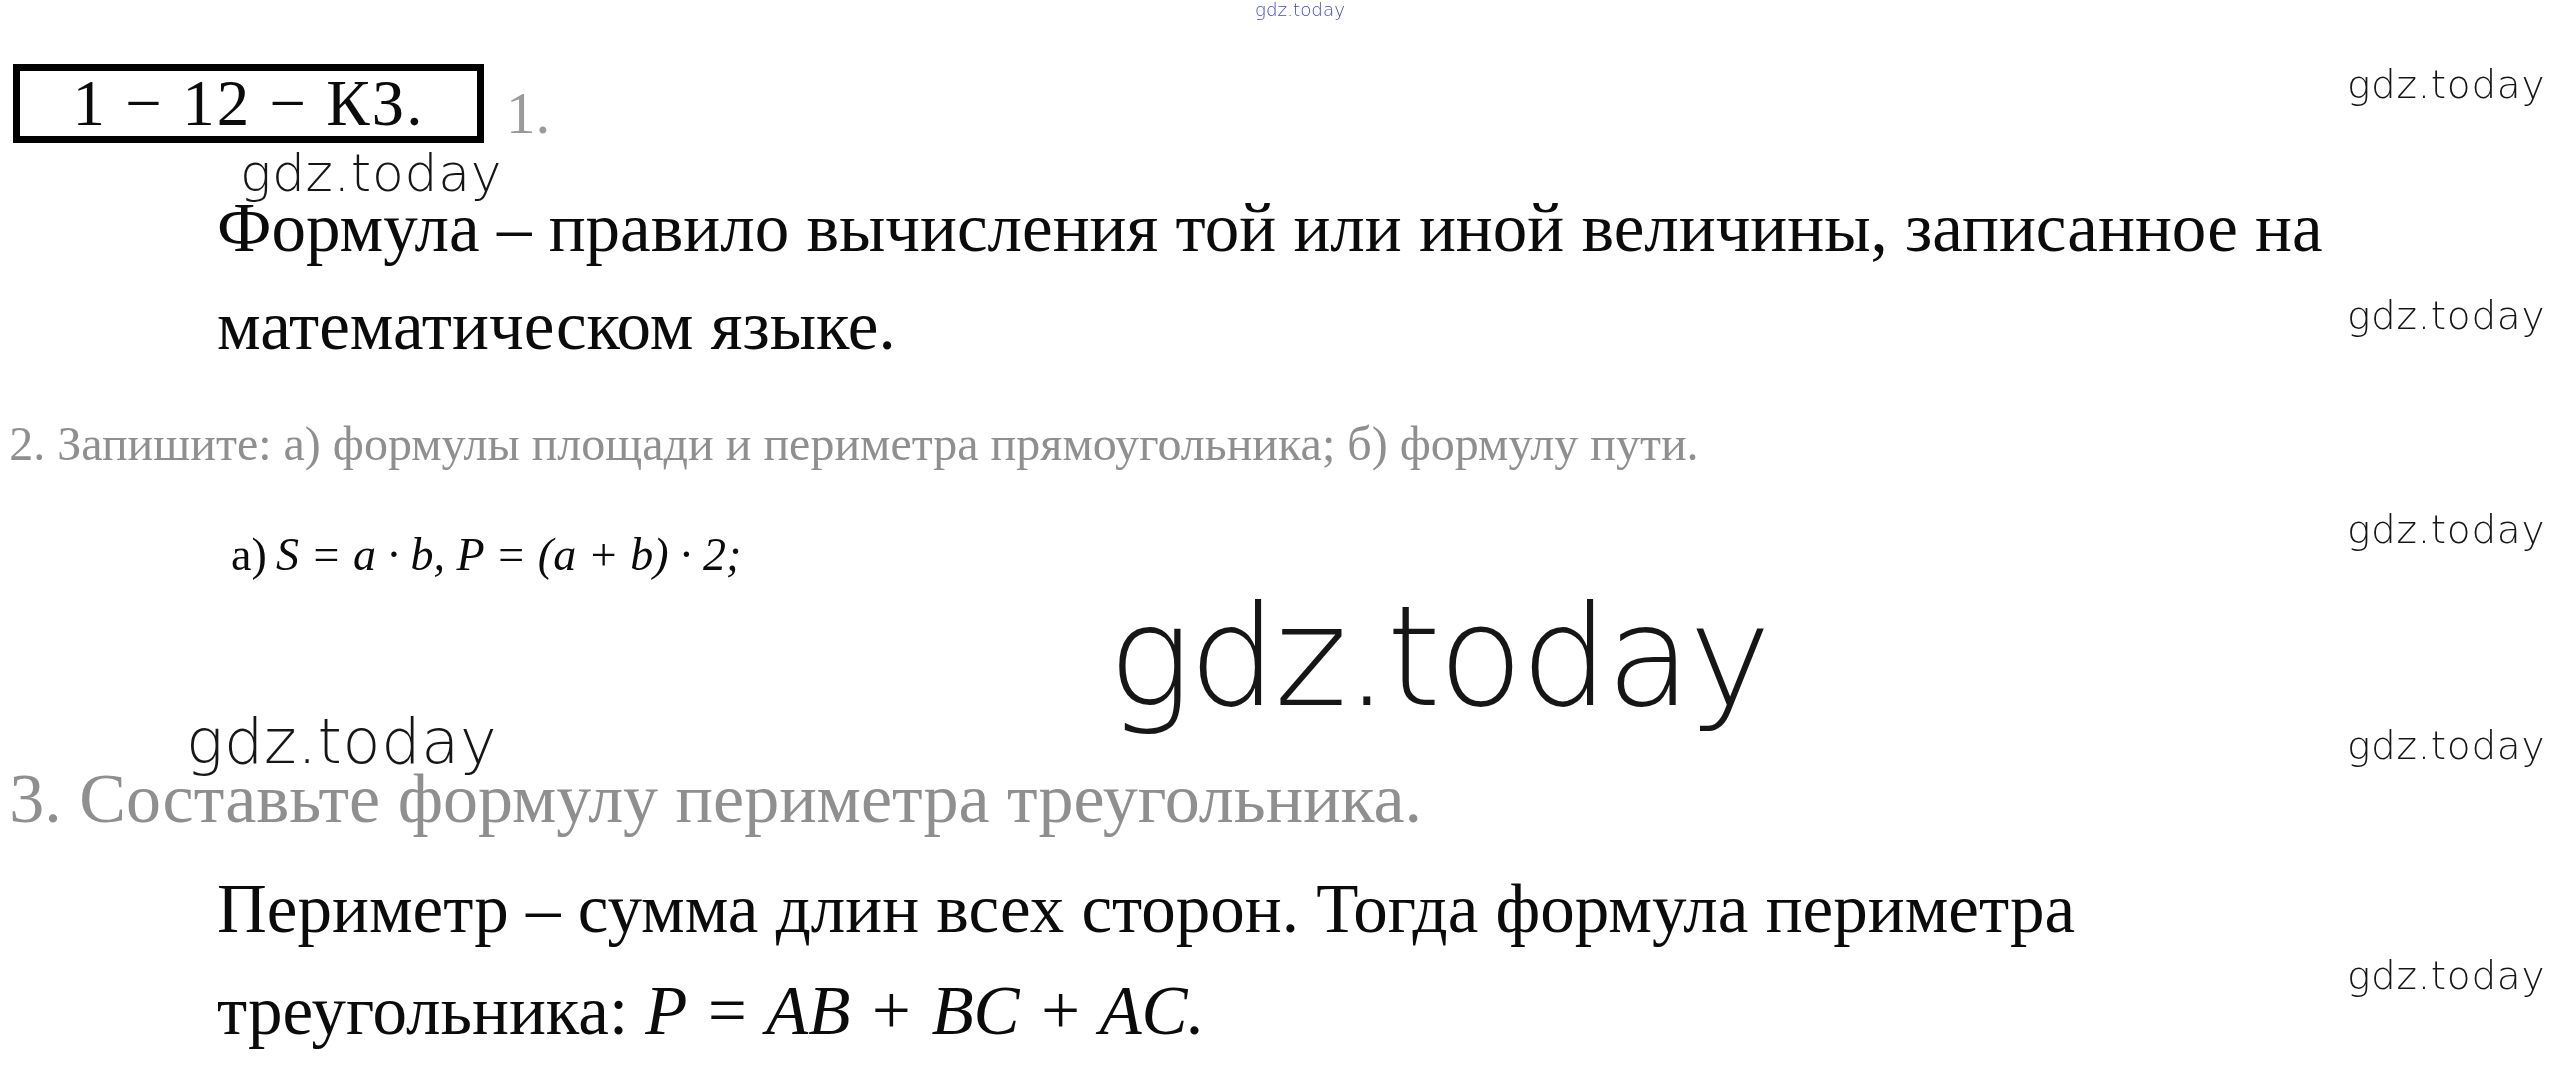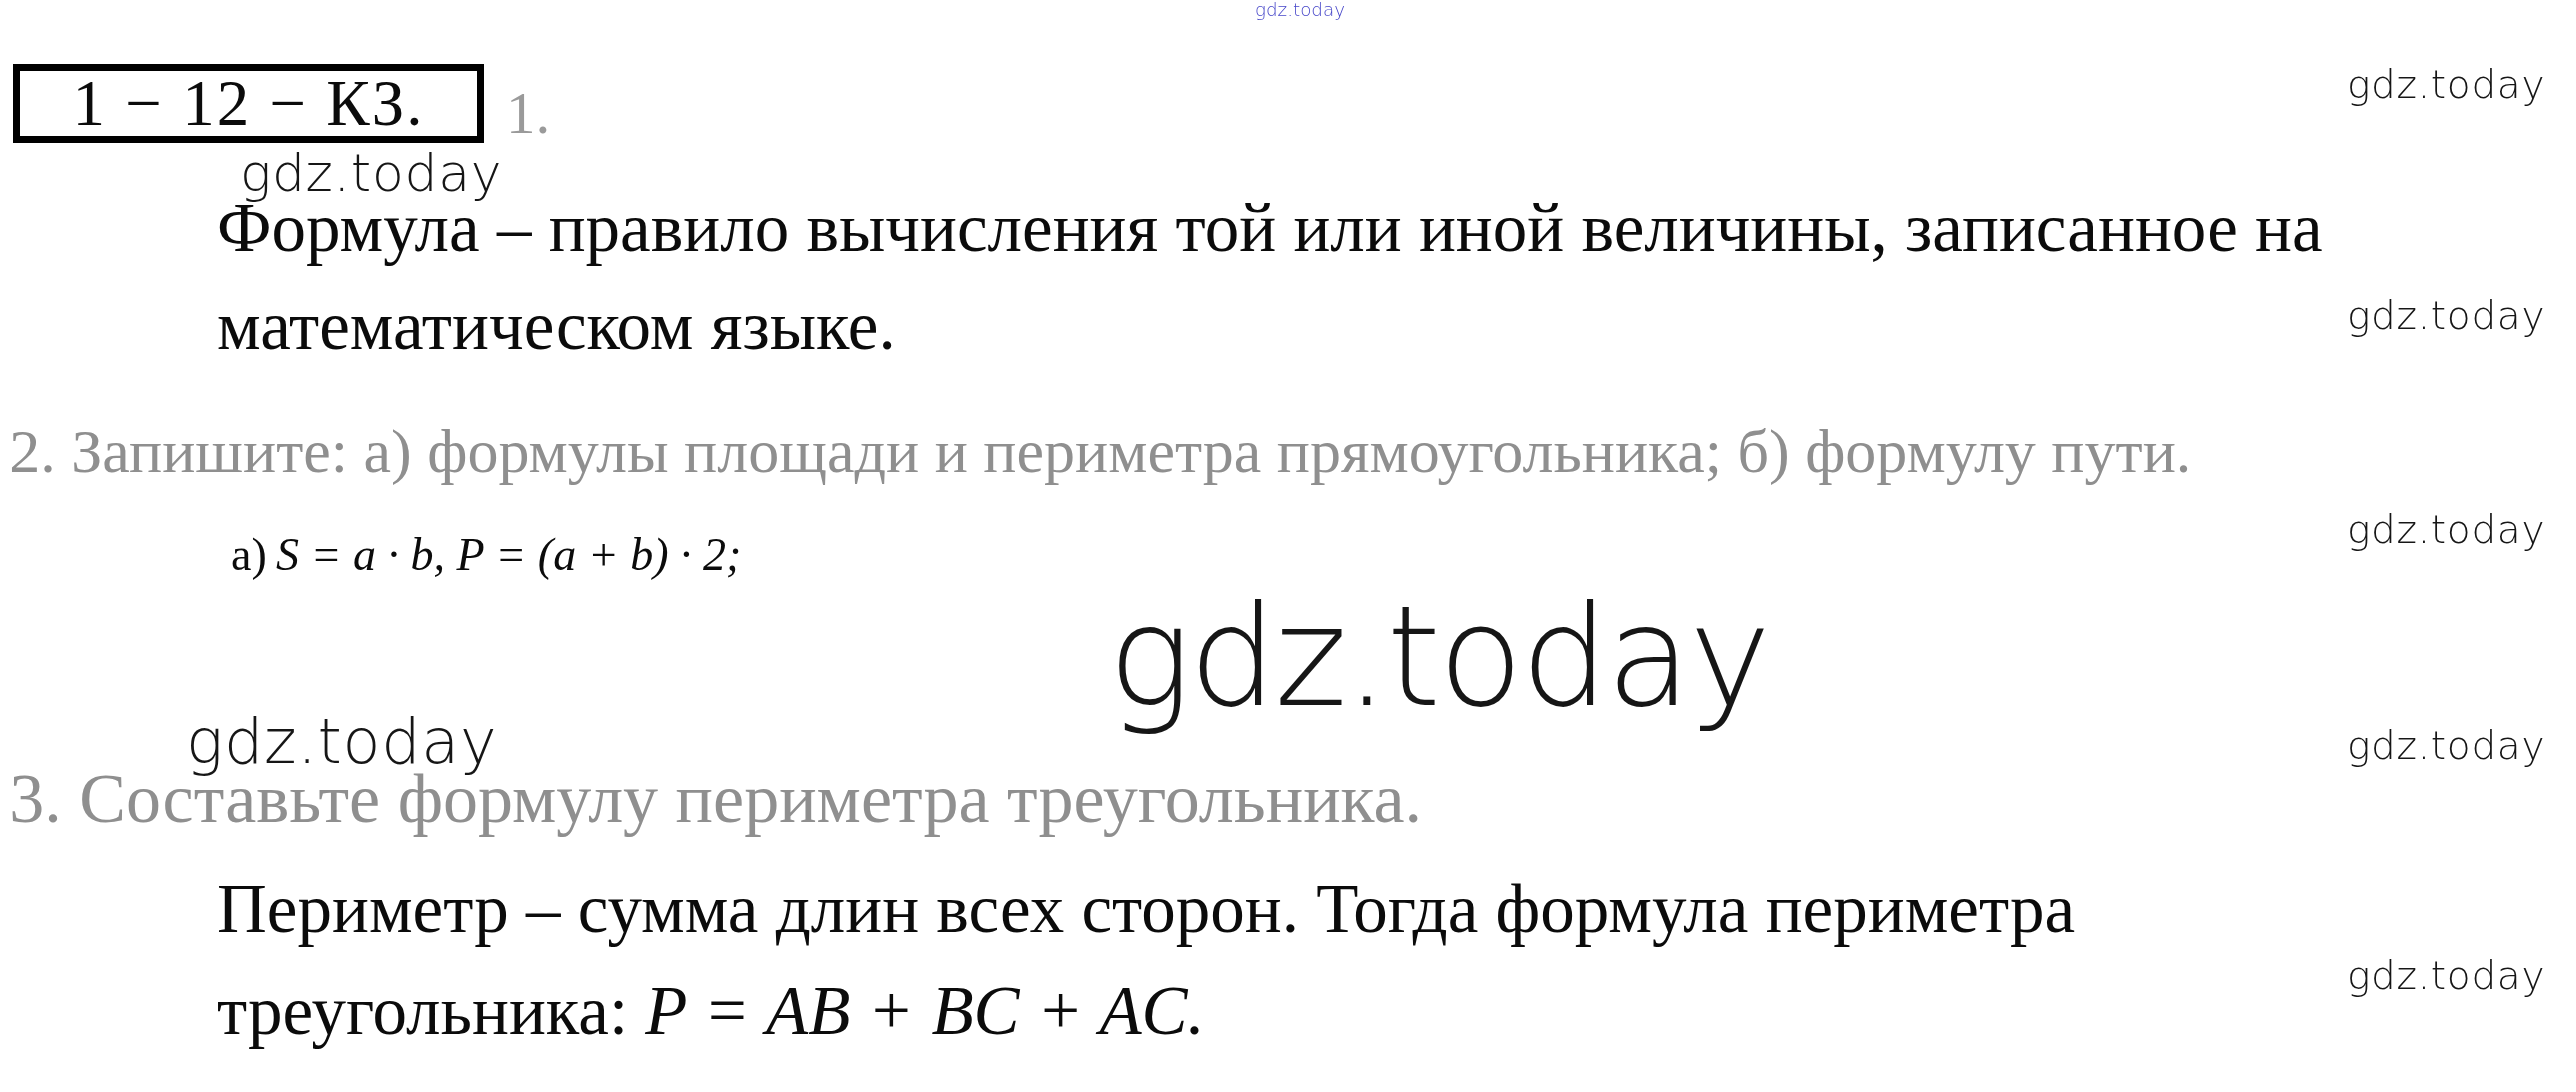--- a/index.html
+++ b/index.html
@@ -53,21 +53,21 @@
     <span>1 − 12 − КЗ.</span>
   </div>
 
   <div class="abs serif" style="left:506px;top:84px;font-size:59px;color:#9a9a9a;">1.</div>
 
   <div class="abs wm" style="left:240px;top:147px;font-size:52px;">gdz.today</div>
 
   <div class="abs serif" style="left:217px;top:292px;font-size:69px;">математическом языке.</div>
   <div class="abs serif" style="left:217px;top:194px;font-size:69px;">Формула – правило вычисления той или иной величины, записанное на</div>
 
-  <div class="abs serif muted" style="left:9.2px;top:420px;font-size:62px;">2. Запишите: а) формулы площади и периметра прямоугольника; б) формулу пути.</div>
+  <div class="abs serif muted" style="left:9.2px;top:420px;font-size:48px;">2. Запишите: а) формулы площади и периметра прямоугольника; б) формулу пути.</div>
 
   <div class="abs serif" style="left:231px;top:532px;font-size:46px;">
     <span class="math-prefix">а)</span> <span class="math">S = a · b, P = (a + b) · 2;</span>
   </div>
 
 
   <div class="abs wm" style="left:1108px;top:588px;font-size:139px;letter-spacing:-2.6px;">gdz.today</div>
 
   <div class="abs wm" style="left:186px;top:711px;font-size:62px;">gdz.today</div>
 

